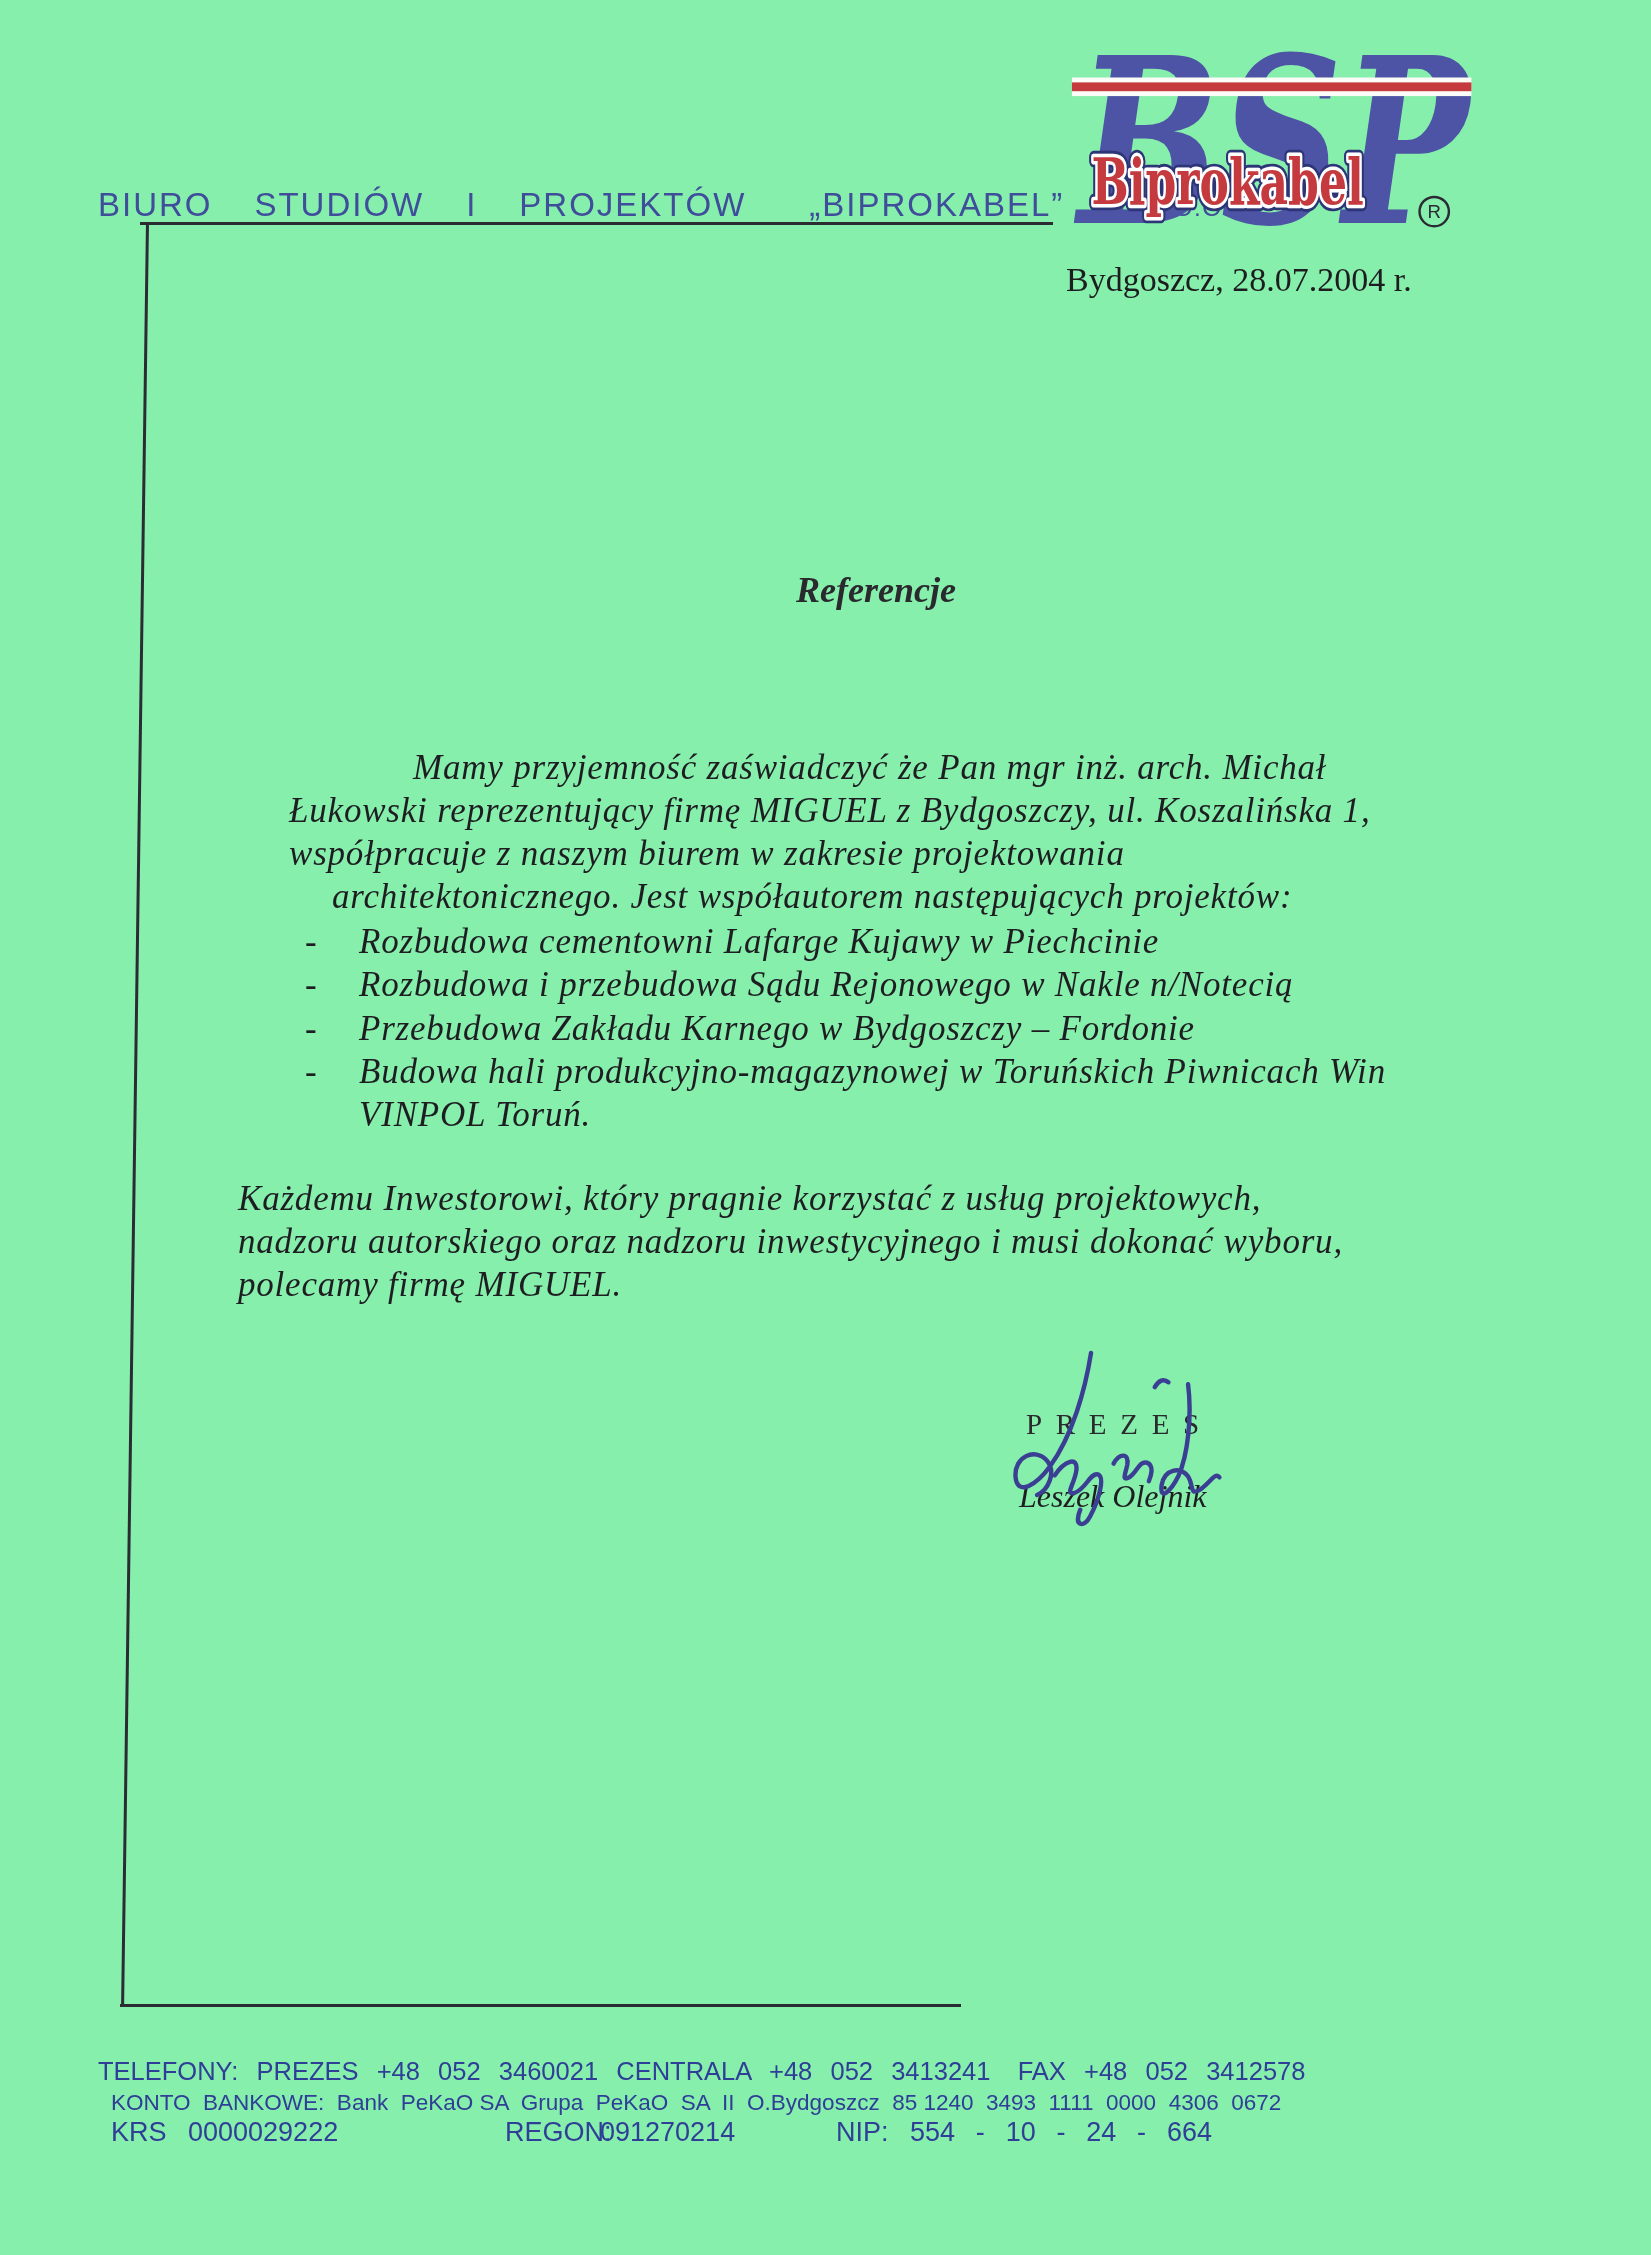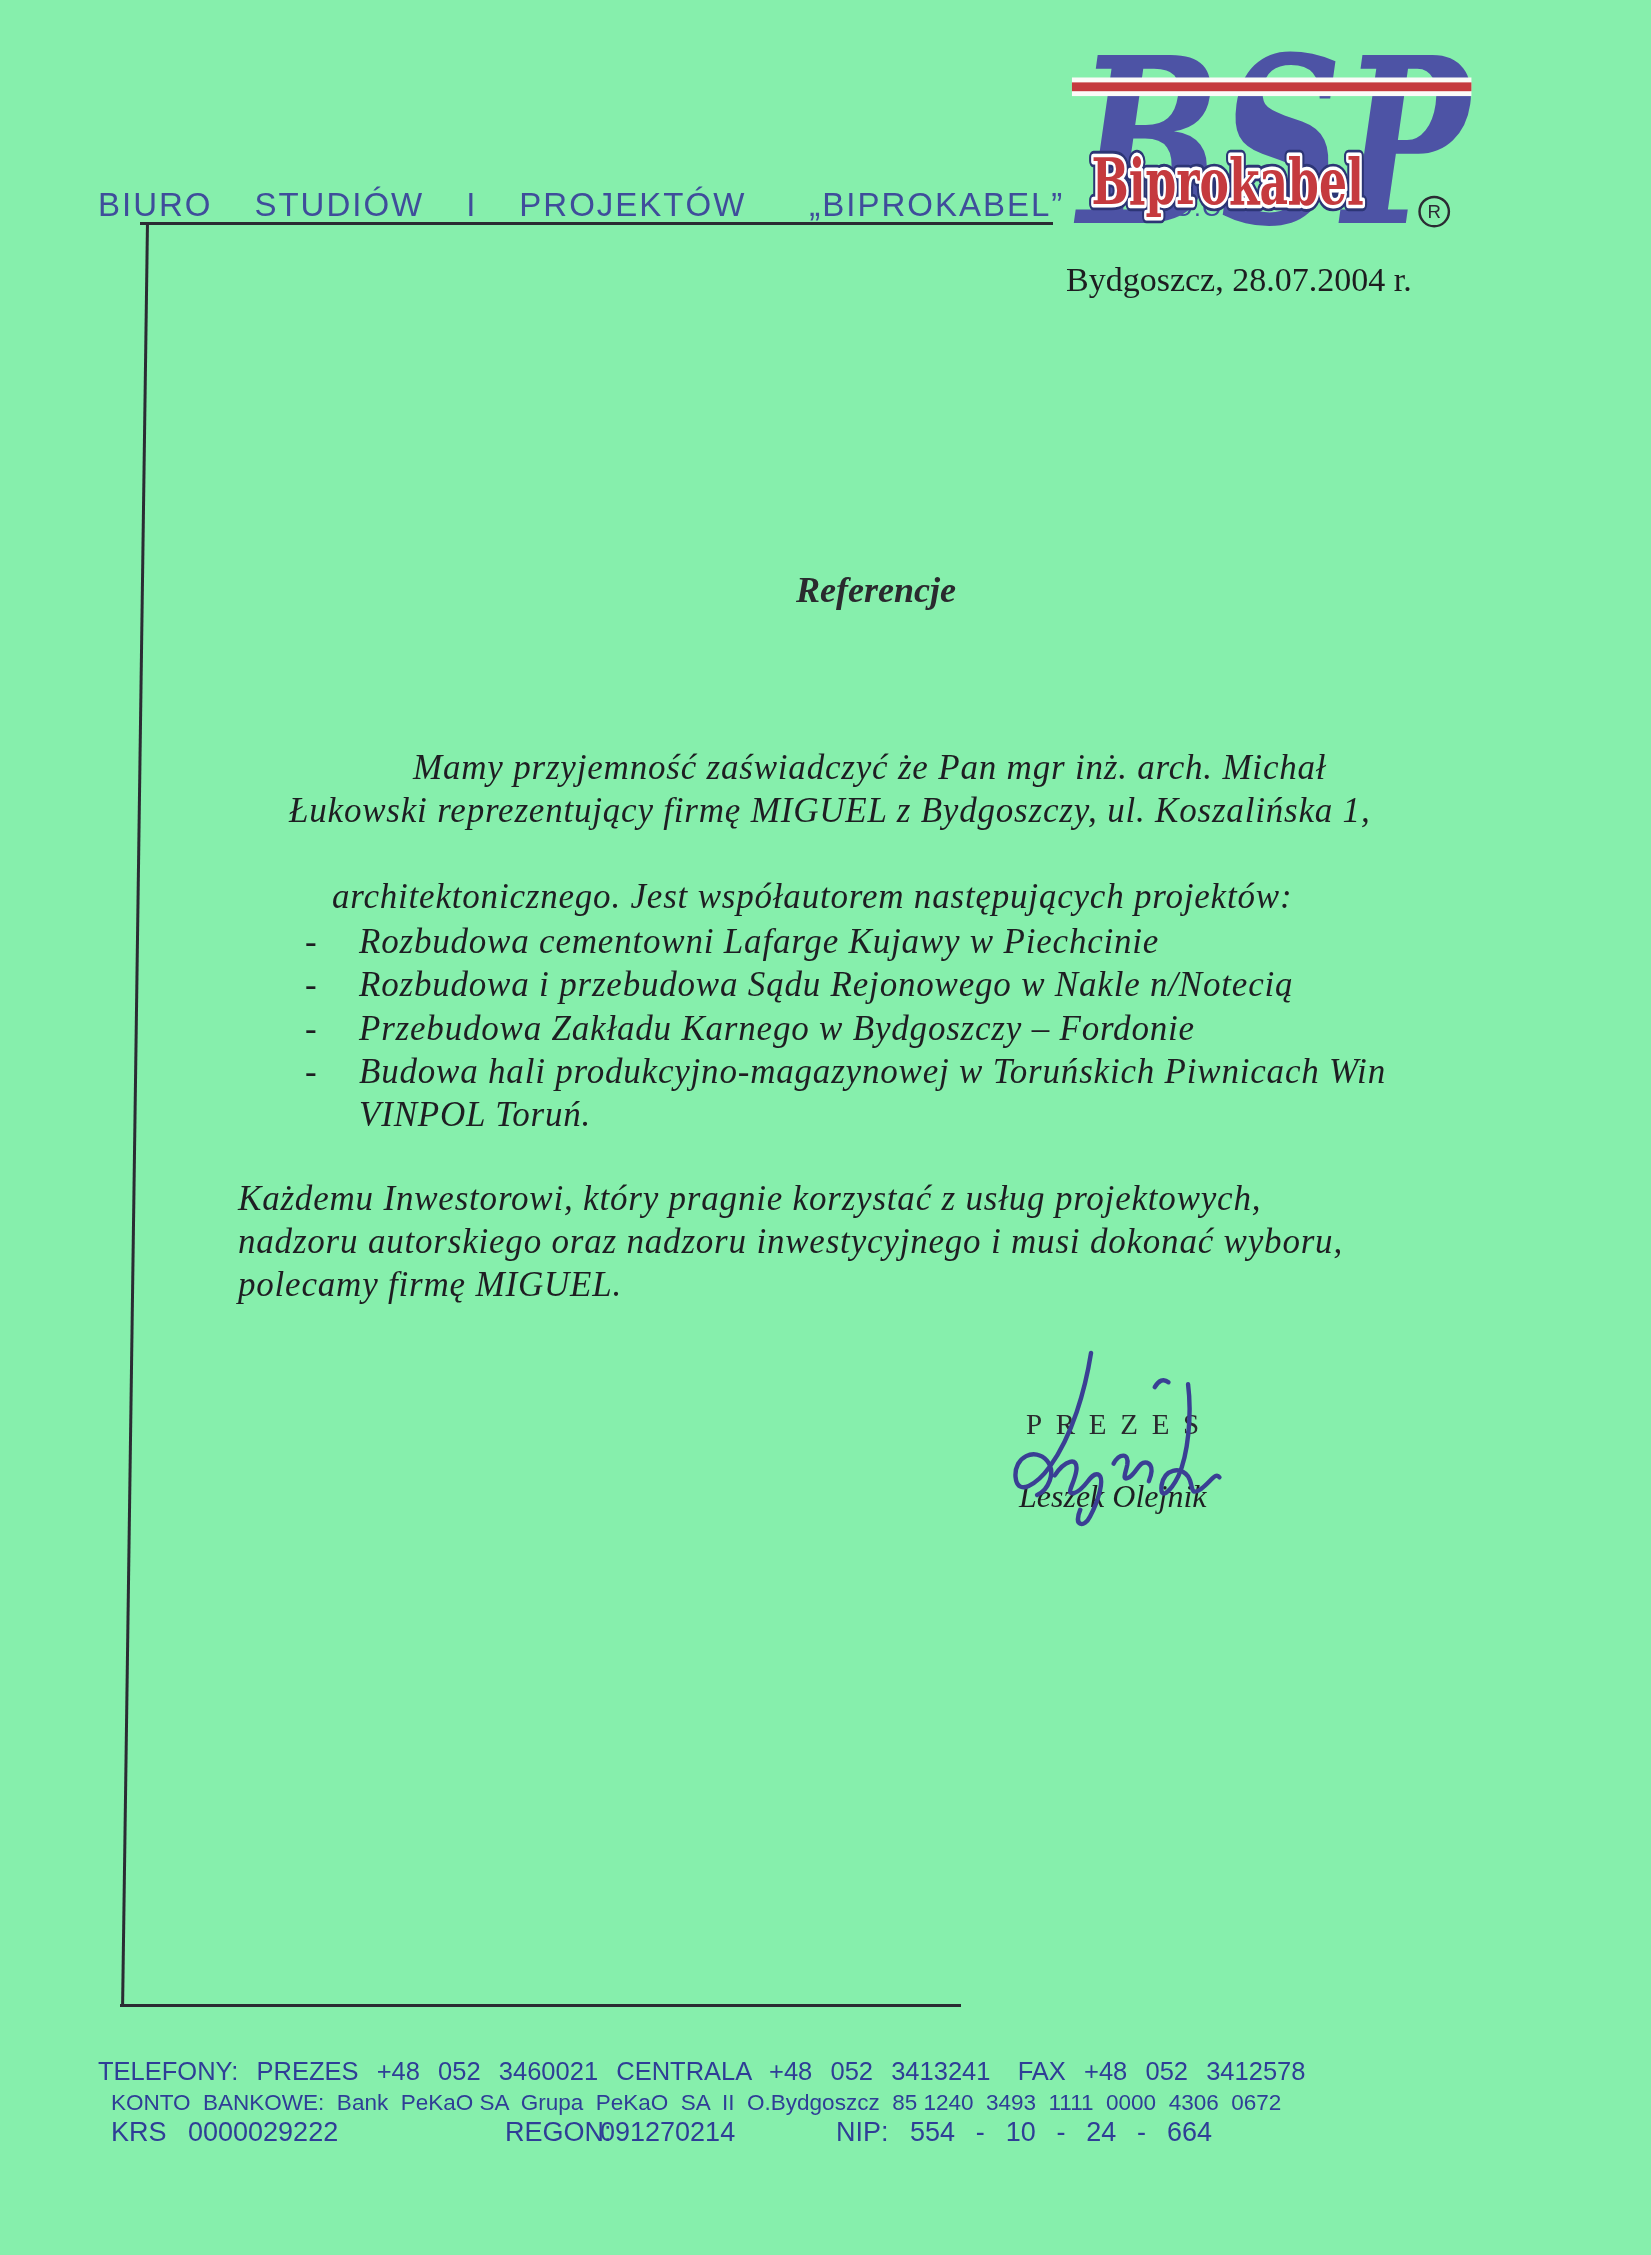--- a/index.html
+++ b/index.html
@@ -67,20 +67,21 @@
   <div class="abs rule rule-top"></div>
   <div class="abs rule rule-left"></div>
   <div class="abs rule rule-bottom"></div>
 
   <div class="abs dateline">Bydgoszcz, 28.07.2004 r.</div>
 
   <div class="abs doc-title">Referencje</div>
 
   <div class="abs bodyline" style="left:413px; top:748px;">Mamy przyjemność zaświadczyć że Pan mgr inż. arch. Michał</div>
   <div class="abs bodyline" style="left:289px; top:791px;">Łukowski reprezentujący firmę MIGUEL z Bydgoszczy, ul. Koszalińska 1,</div>
+  <div class="abs bodyline" style="left:289px; top:834px;">współpracuje z naszym biurem w zakresie projektowania</div>
   <div class="abs bodyline" style="left:289px; top:877px;margin-left:43px;">architektonicznego. Jest współautorem następujących projektów:</div>
 
   <div class="abs bodyline" style="left:305px; top:922px;">-</div>
   <div class="abs bodyline" style="left:359px; top:922px;">Rozbudowa cementowni Lafarge Kujawy w Piechcinie</div>
 
   <div class="abs bodyline" style="left:305px; top:965px;">-</div>
   <div class="abs bodyline" style="left:359px; top:965px;">Rozbudowa i przebudowa Sądu Rejonowego w Nakle n/Notecią</div>
 
   <div class="abs bodyline" style="left:305px; top:1009px;">-</div>
   <div class="abs bodyline" style="left:359px; top:1009px;">Przebudowa Zakładu Karnego w Bydgoszczy – Fordonie</div>

